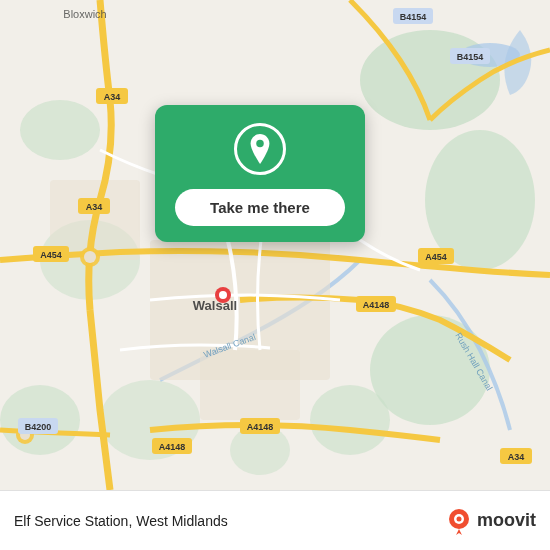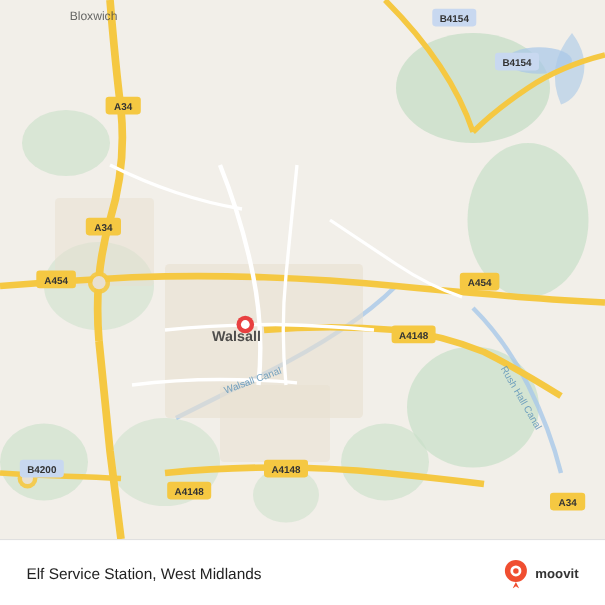--- a/index.html
+++ b/index.html
@@ -72,41 +72,41 @@
       width: 100%;
       text-align: center;
     }
 
     #bottom-bar {
       width: 550px;
       height: 60px;
       background: white;
       display: flex;
       align-items: center;
-      padding: 0 24px;
+      padding: 0 14px;
       border-top: 1px solid #e0e0e0;
       position: absolute;
       bottom: 0;
       left: 0;
     }
 
     #moovit-logo {
       margin-left: auto;
       display: flex;
       align-items: center;
       gap: 4px;
     }
 
     #moovit-pin {
       width: 28px;
       height: 28px;
     }
 
     #moovit-text {
-      font-size: 12px;
+      font-size: 18px;
       font-weight: 700;
       color: #333;
     }
 
     #attribution {
       position: absolute;
       bottom: 66px;
       left: 6px;
       font-size: 10px;
       color: #555;
@@ -218,20 +218,29 @@
     <text x="85" y="18" text-anchor="middle" font-size="11" fill="#444" opacity="0.8">Bloxwich</text>
 
     <text x="205" y="358" font-size="9" fill="#6699bb" transform="rotate(-20,205,358)" opacity="0.9">Walsall Canal</text>
     <text x="455" y="335" font-size="9" fill="#6699bb" transform="rotate(60,455,335)" opacity="0.9">Rush Hall Canal</text>
 
     <circle cx="223" cy="295" r="8" fill="#e84040"></circle>
     <circle cx="223" cy="295" r="4" fill="white"></circle>
 
   </svg>
 
+  <div id="cta-card">
+    <div id="location-icon-circle">
+      <svg id="location-pin-svg" viewBox="0 0 26 32" xmlns="http://www.w3.org/2000/svg">
+        <path d="M13 0C7.477 0 3 4.477 3 10c0 7.5 10 22 10 22s10-14.5 10-22C23 4.477 18.523 0 13 0z" fill="white"></path>
+        <circle cx="13" cy="10" r="4" fill="#2eab6a"></circle>
+      </svg>
+    </div>
+    <button id="cta-button">Take me there</button>
+  </div>
 
 </div>
 
 <div id="bottom-bar">
   <span id="location-label">Elf Service Station, West Midlands</span>
   <div id="moovit-logo">
     <svg id="moovit-pin" viewBox="0 0 28 28" xmlns="http://www.w3.org/2000/svg">
       <circle cx="14" cy="12" r="10" fill="#f04e30"></circle>
       <circle cx="14" cy="12" r="5" fill="white"></circle>
       <circle cx="14" cy="12" r="2.5" fill="#f04e30"></circle>

